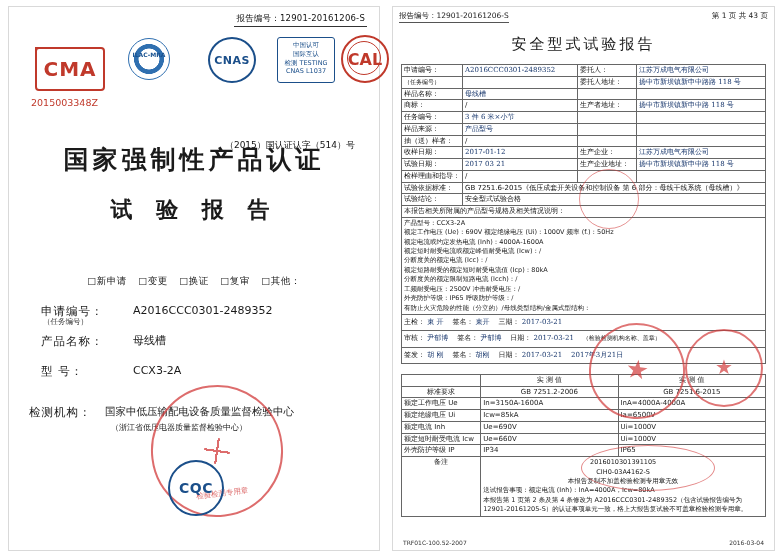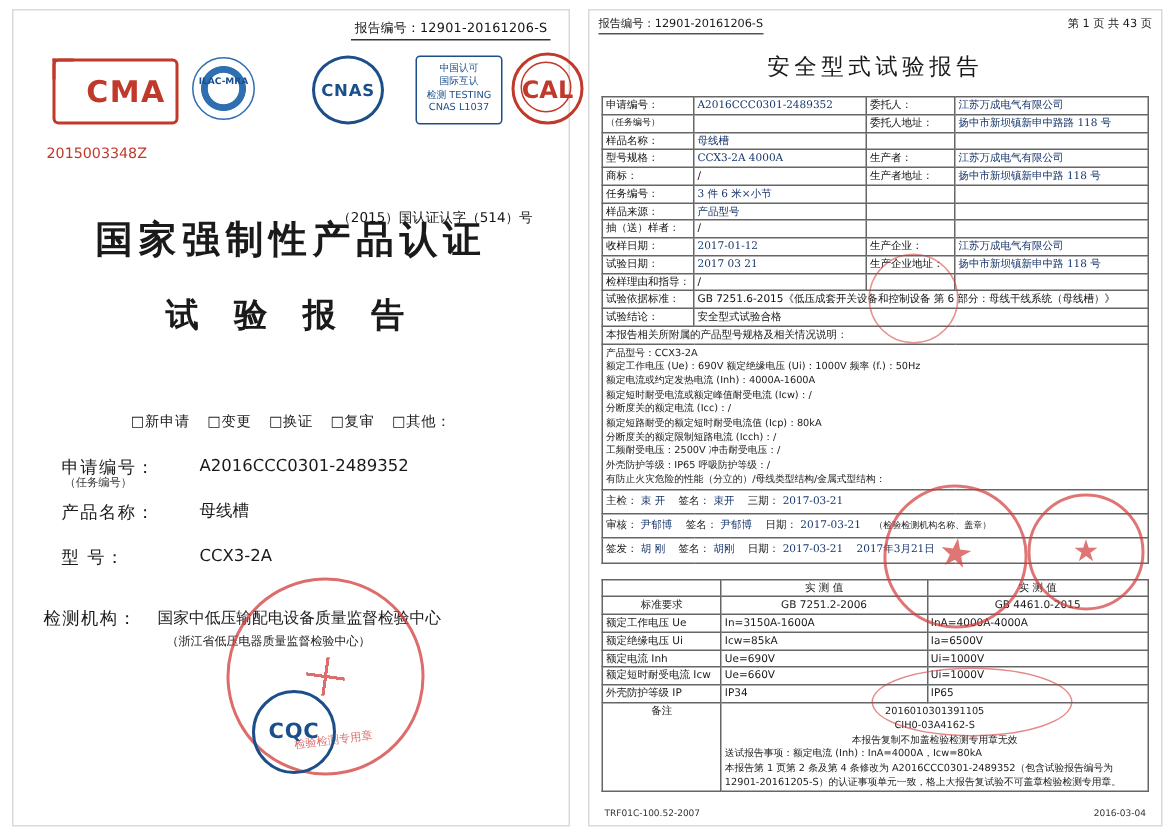--- a/index.html
+++ b/index.html
@@ -20,26 +20,25 @@
     border:1px solid #d9d9d9;
     box-sizing:border-box;
   }
   .left-inner{position:absolute;left:10px;top:6px;right:10px;bottom:6px;}
   .rep-no{
     position:absolute;right:2px;top:0;font-size:8.5px;letter-spacing:.2px;
     border-bottom:1px solid #333;padding:0 2px 1px 2px;color:#111;
   }
   .logos{position:absolute;left:12px;top:26px;width:330px;height:52px;}
   .logo-cma{
-    position:absolute;left:4px;top:0;width:66px;height:40px;
+    position:absolute;left:4px;top:8px;width:66px;height:40px;
     border:2px solid #c0392b;border-radius:4px;
     color:#c0392b;font-weight:bold;font-size:20px;
     display:flex;align-items:center;justify-content:center;
     letter-spacing:1px;
-    padding-left:14px;
   }
   .logo-cma .corner{position:absolute;left:-2px;top:-2px;width:12px;height:12px;border-left:2px solid #c0392b;border-top:2px solid #c0392b;}
   .logo-ilac{
     position:absolute;left:82px;top:-2px;width:72px;height:44px;
     display:flex;flex-direction:column;align-items:center;justify-content:center;
   }
   .ilac-ring{
     width:40px;height:40px;border-radius:50%;
     background:radial-gradient(circle at 50% 50%, #ffffff 36%, #2f6fb0 38%, #2f6fb0 52%, #ffffff 54%);
     border:1px solid #2f6fb0;position:relative;
@@ -270,26 +269,20 @@
           <td class="lbl">委托人地址：</td>
           <td class="val hand">扬中市新坝镇新申中路路 118 号</td>
         </tr>
         <tr>
           <td class="lbl">样品名称：</td>
           <td class="val hand">母线槽</td>
           <td class="lbl"></td>
           <td class="val"></td>
         </tr>
         <tr>
-          <td class="lbl">型号规格：</td>
-          <td class="val hand">CCX3-2A  4000A</td>
-          <td class="lbl">生产者：</td>
-          <td class="val hand">江苏万成电气有限公司</td>
-        </tr>
-        <tr>
           <td class="lbl">商标：</td>
           <td class="val">/</td>
           <td class="lbl">生产者地址：</td>
           <td class="val hand">扬中市新坝镇新申中路 118 号</td>
         </tr>
         <tr>
           <td class="lbl">任务编号：</td>
           <td class="val hand">3 件 6 米×小节</td>
           <td class="lbl"></td>
           <td class="val"></td>
@@ -398,21 +391,21 @@
     <table class="tbl">
       <tbody>
         <tr>
           <td class="center"></td>
           <td class="center">实 测 值</td>
           <td class="center">实 测 值</td>
         </tr>
         <tr>
           <td class="center">标准要求</td>
           <td class="center">GB 7251.2-2006</td>
-          <td class="center">GB 4461.0-2015</td>
+          <td class="center">GB 7251.6-2015</td>
         </tr>
         <tr>
           <td>额定工作电压 Ue</td>
           <td>In=3150A-1600A</td>
           <td>InA=4000A-4000A</td>
         </tr>
         <tr>
           <td>额定绝缘电压 Ui</td>
           <td>Icw=85kA</td>
           <td>Ia=6500V</td>

